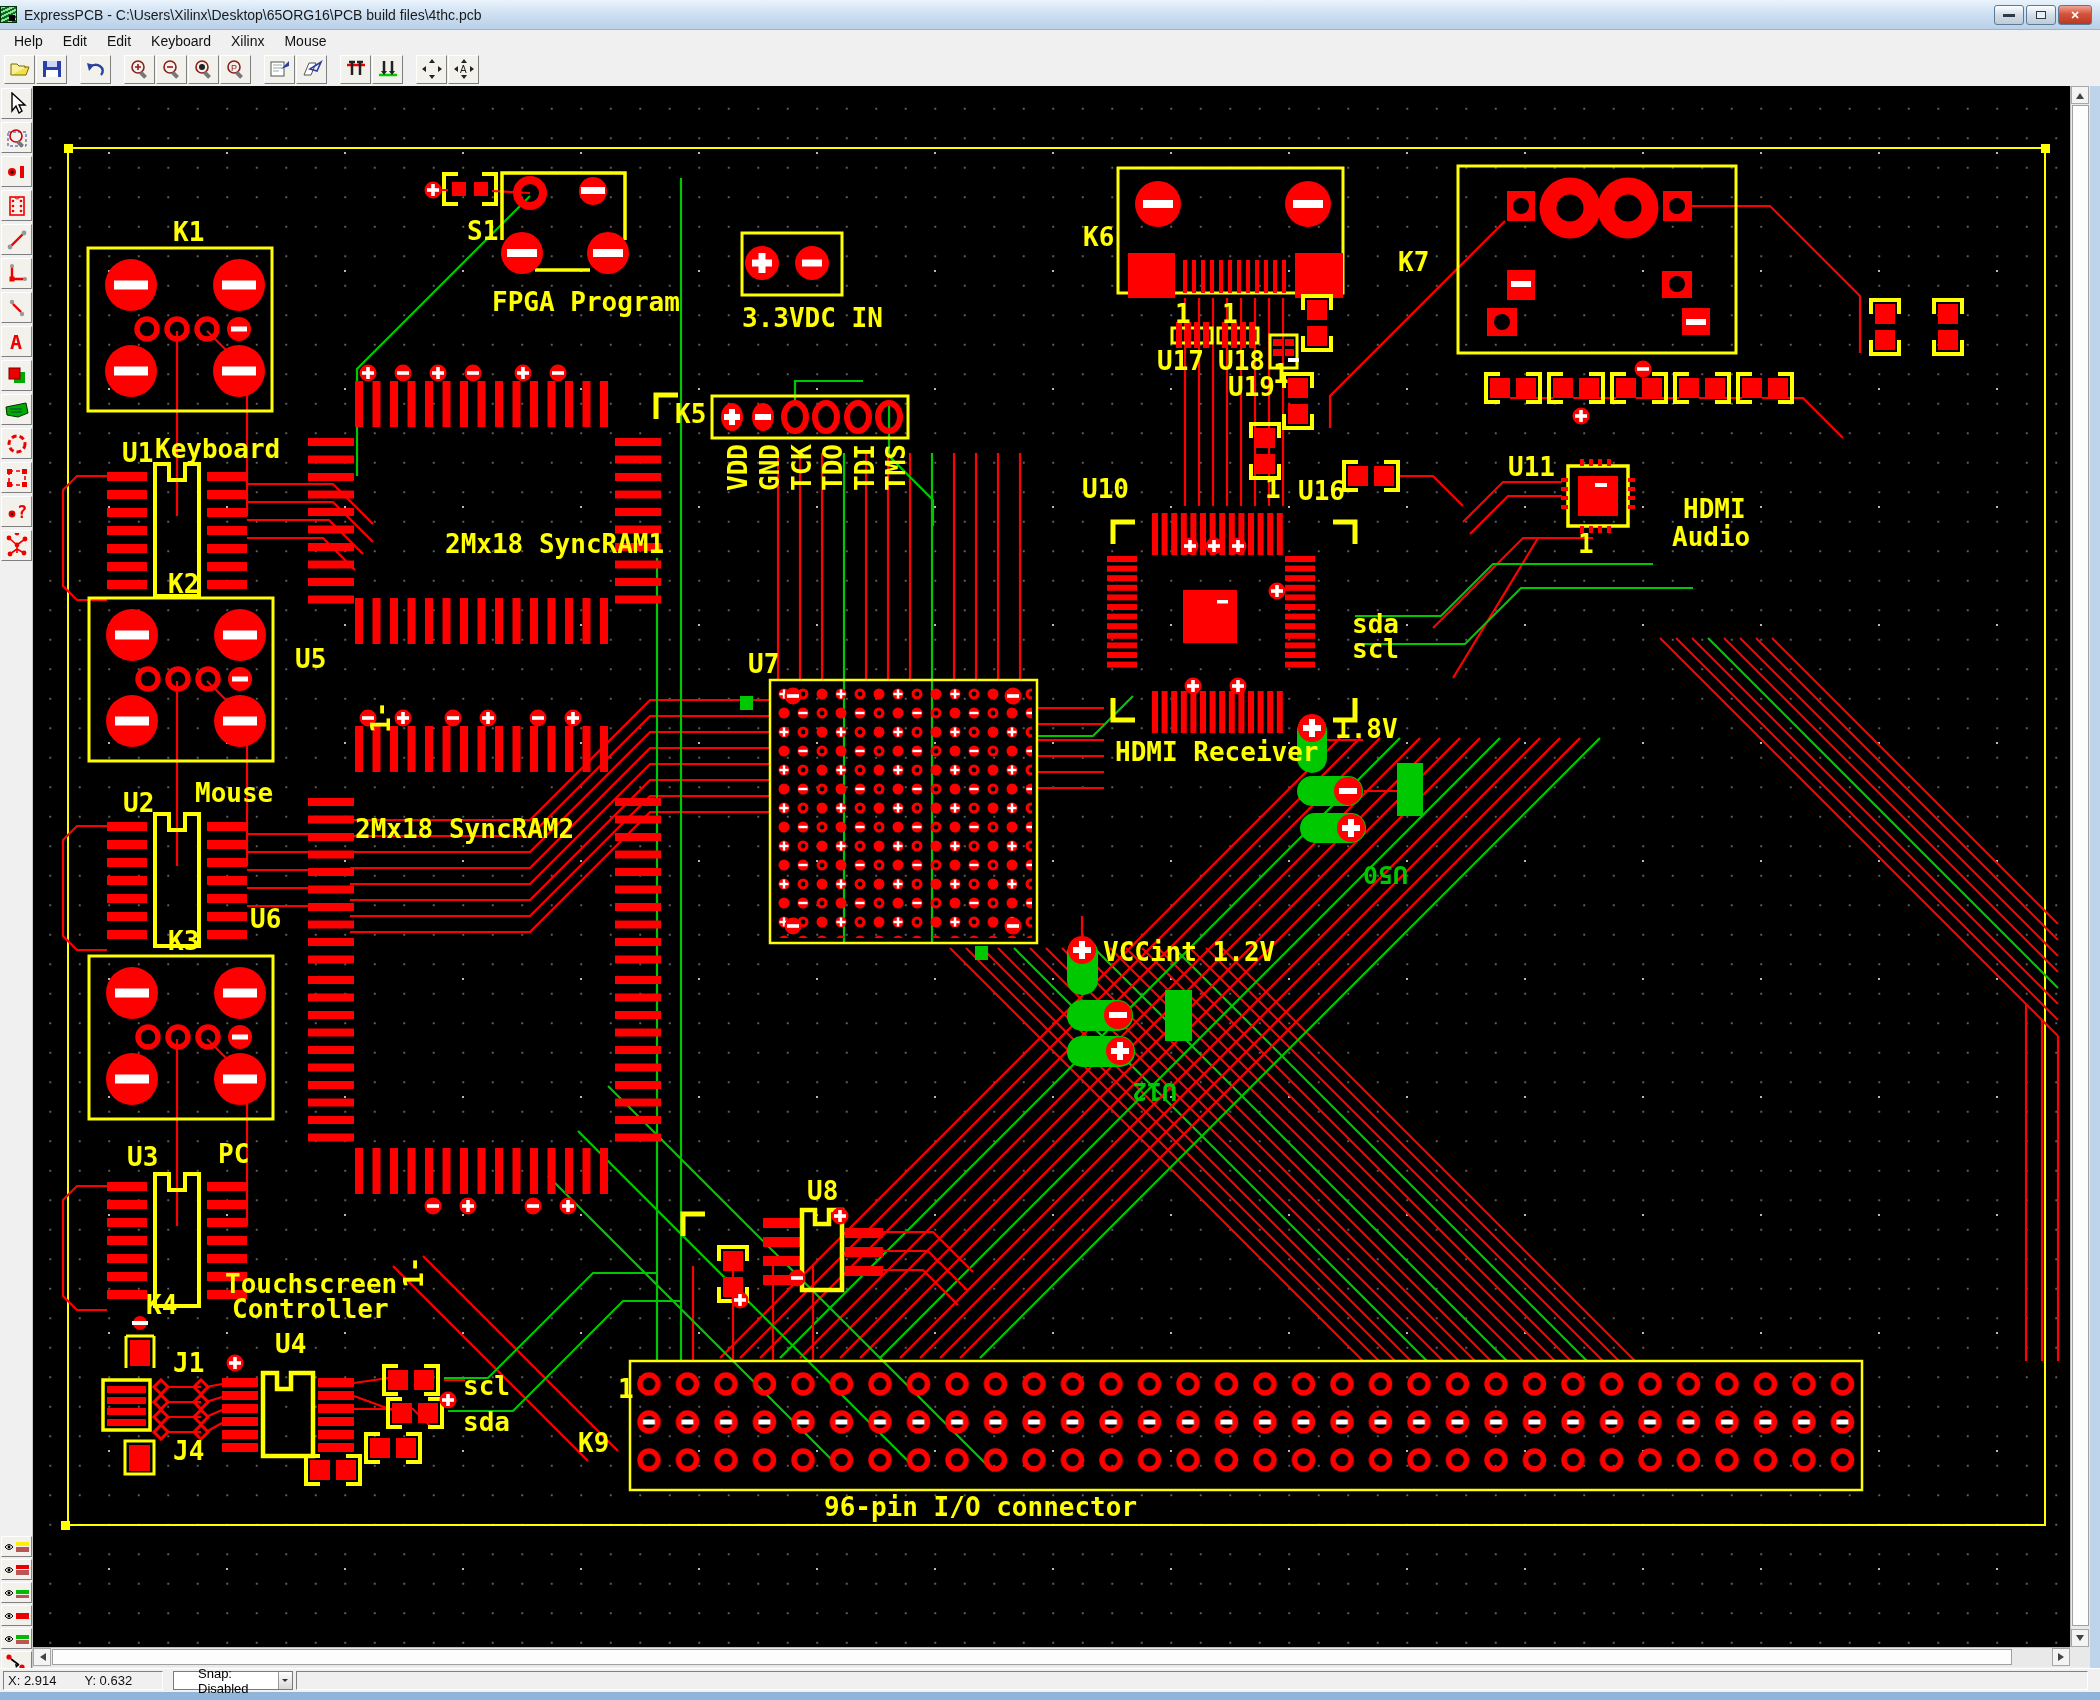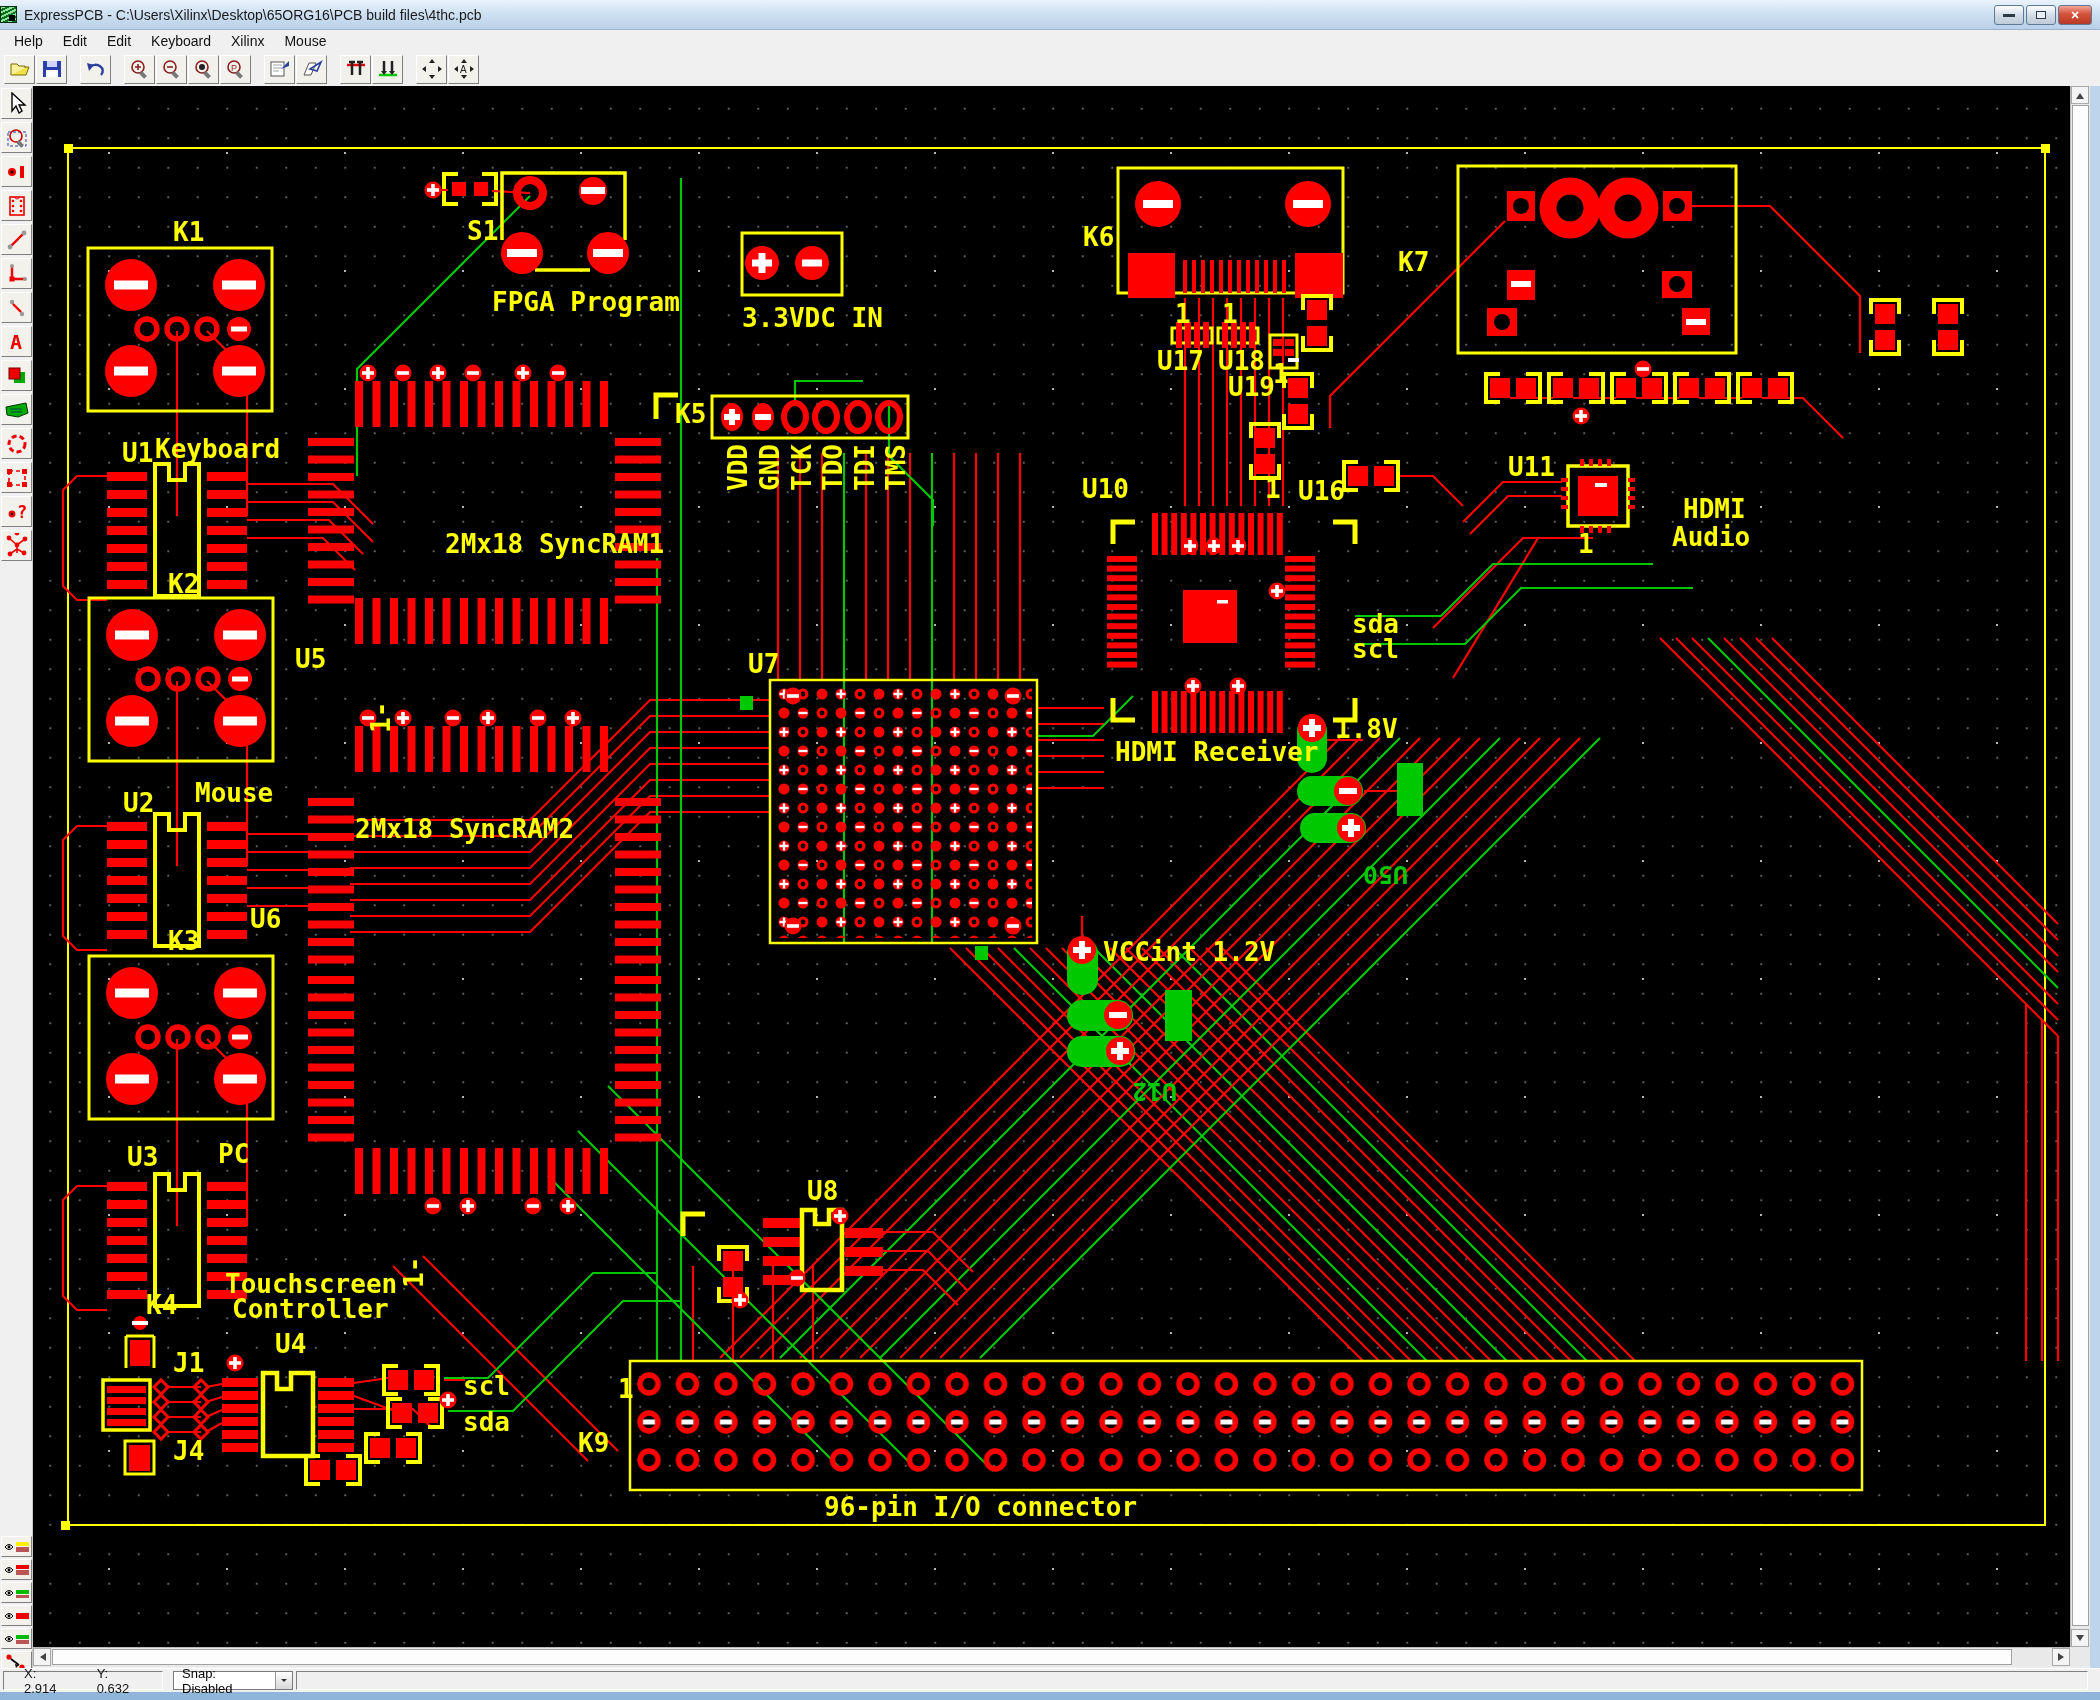--- a/index.html
+++ b/index.html
@@ -49,22 +49,22 @@
   .hscroll{position:absolute;left:33px;top:1647px;width:2037px;height:20px;background:#e9e9e9;border-top:1px solid #bbb;}
   .sbtn{position:absolute;width:18px;height:18px;background:#f4f4f4;border:1px solid #a8a8a8;display:flex;align-items:center;justify-content:center;}
   .sthumb{position:absolute;background:#fdfdfd;border:1px solid #a0a0a0;}
   .arrow{width:0;height:0;border:4px solid transparent;}
   .a-up{border-bottom:6px solid #444;margin-top:-3px;}
   .a-dn{border-top:6px solid #444;margin-bottom:-3px;}
   .a-lf{border-right:6px solid #444;margin-left:-3px;}
   .a-rt{border-left:6px solid #444;margin-right:-3px;}
   .corner{position:absolute;left:2070px;top:1647px;width:30px;height:20px;background:#e9e9e9;}
   .statusbar{position:absolute;left:0;top:1668px;width:2100px;height:24px;background:#f0f0f0;border-top:1px solid #fff;display:flex;align-items:center;}
-  .spanel{height:19px;border:1px solid;border-color:#808080 #fff #fff #808080;display:flex;align-items:center;font-size:13px;color:#111;padding:0 20px;margin-left:3px;}
-  .snapbox{height:19px;margin-left:10px;border:1px solid #7a7a7a;background:#fff;display:flex;align-items:center;font-size:13px;padding-left:8px;}
+  .spanel{height:19px;border:1px solid;border-color:#808080 #fff #fff #808080;display:flex;align-items:center;font-size:13px;color:#111;padding:0 4px;margin-left:3px;}
+  .snapbox{height:19px;margin-left:10px;border:1px solid #7a7a7a;background:#fff;display:flex;align-items:center;font-size:13px;padding-left:24px;}
   .snaparrowbtn{width:18px;height:17px;margin-left:10px;background:linear-gradient(#fefefe,#d8d8d8);border-left:1px solid #9a9a9a;display:flex;align-items:center;justify-content:center;}
   .frame-r{position:absolute;left:2090px;top:86px;width:10px;height:1582px;background:#bdd4ea;}
   .frame-b{position:absolute;left:0;top:1692px;width:2100px;height:8px;background:#8fb6da;}
 </style>
 </head>
 <body>
 
 <div id="win">
 
   <div class="titlebar">

